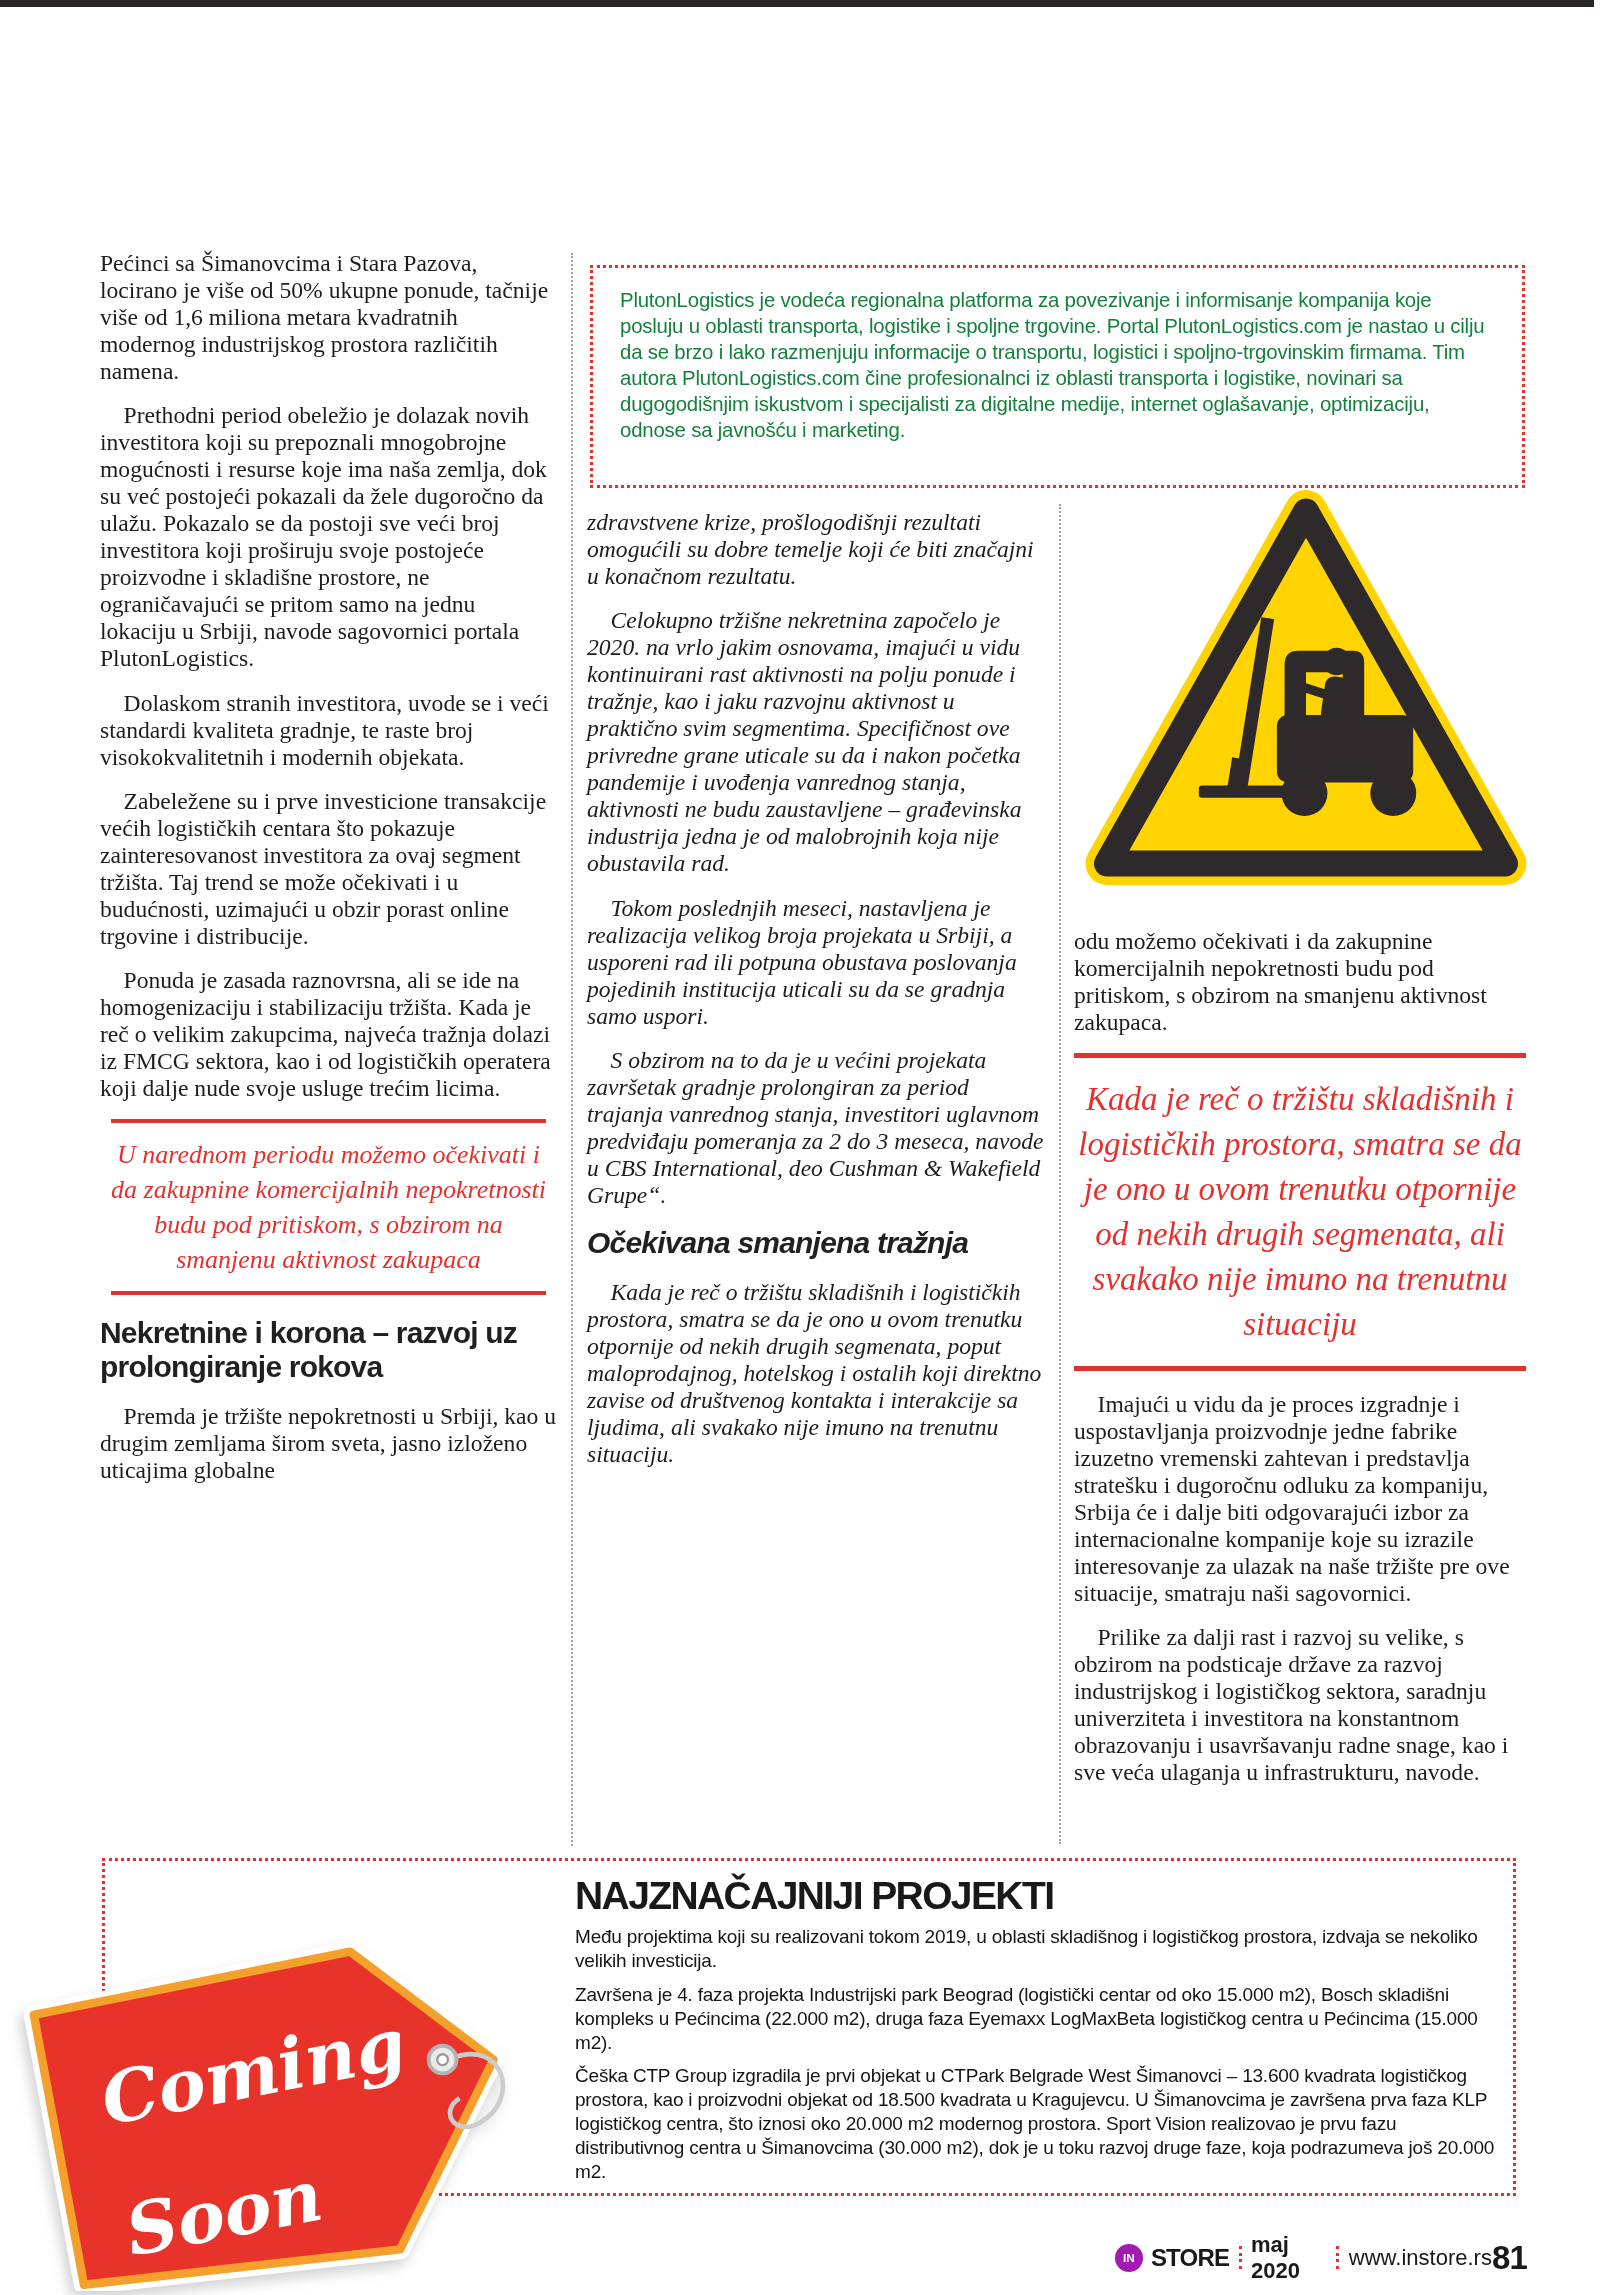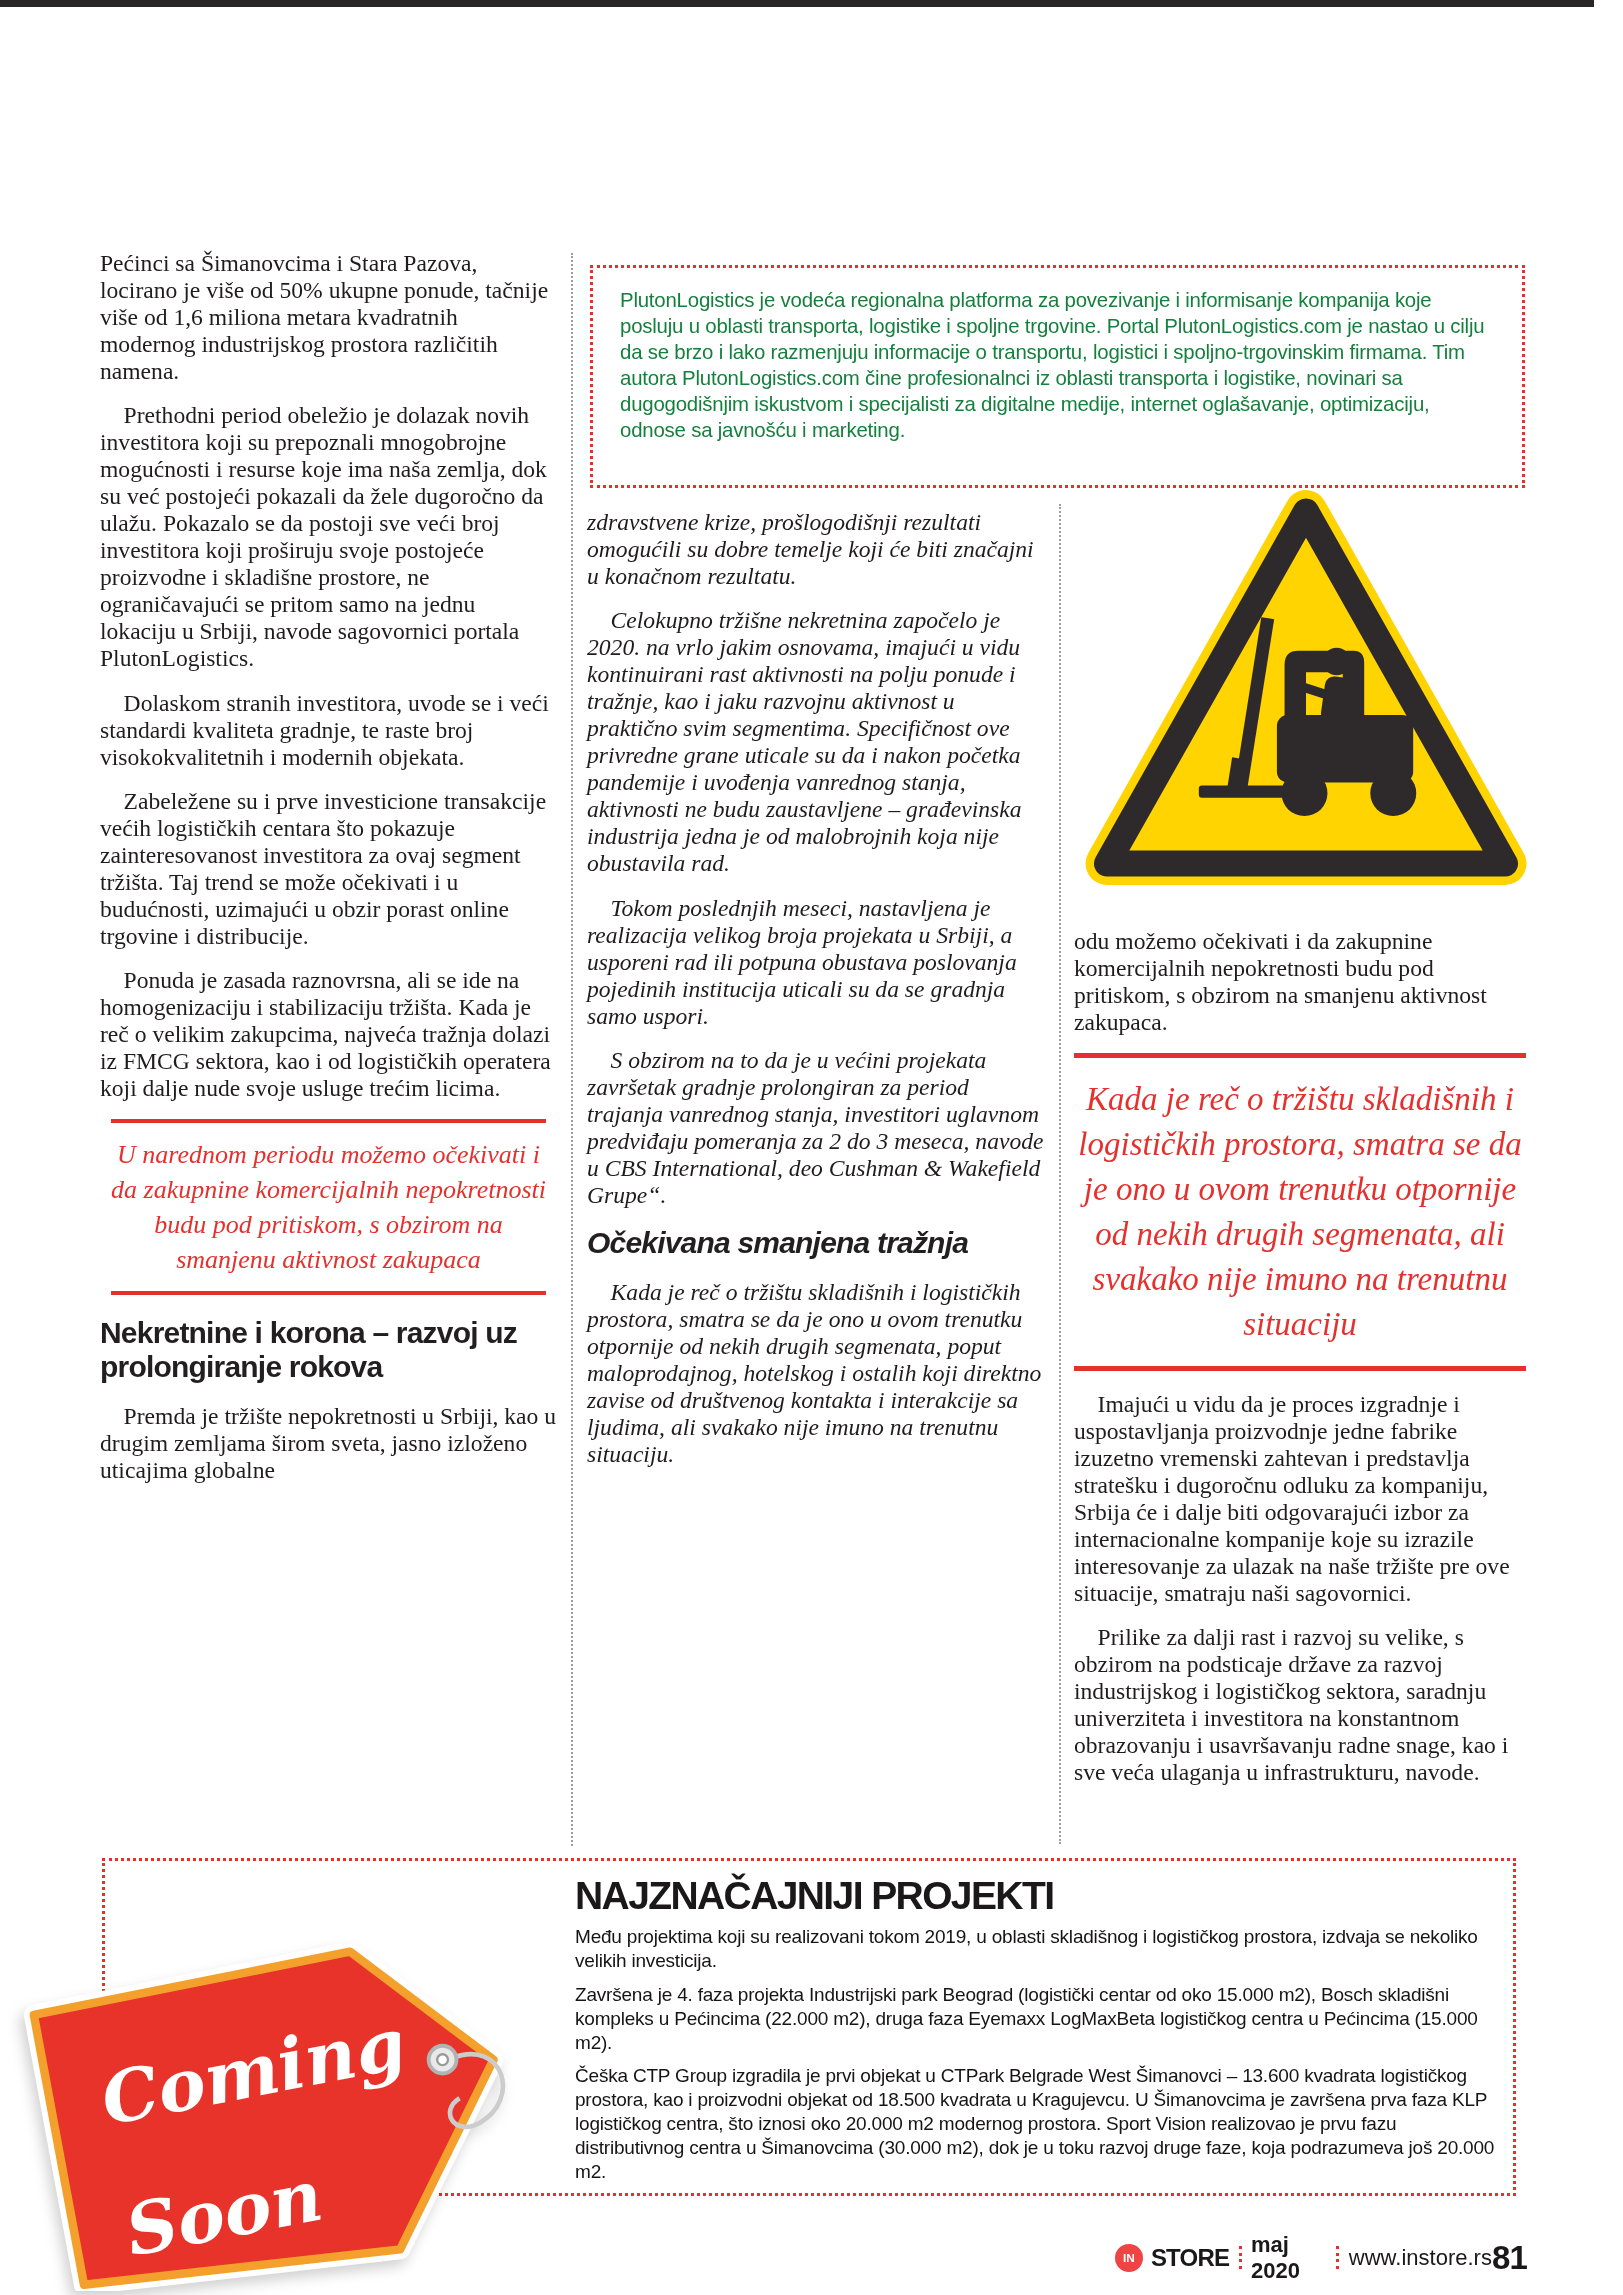--- a/index.html
+++ b/index.html
@@ -72,21 +72,21 @@
   #tagwrap { position:absolute; left:7.9px; top:1944px; width:499px; height:347px;
              filter:drop-shadow(-3.9px 7px 6.3px rgba(0,0,0,0.18)); }
   .tag-text { font-family:"DejaVu Serif", serif; font-style:italic; font-weight:700; fill:#ffffff; }
 
   
   #footer {
     position:absolute; left:1115px; top:2237px; width:412px; height:41px;
     display:flex; align-items:center; font-family:"Liberation Sans", sans-serif; color:#1b1819;
   }
   .logo-circle {
-    width:28px; height:28px; border-radius:50%; background:#ef4444; color:#fff;
+    width:28px; height:28px; border-radius:50%; background:#a21caf; color:#fff;
     display:flex; align-items:center; justify-content:center;
     font-size:11.8px; font-weight:700; letter-spacing:0; flex:0 0 auto;
   }
   .footer-brand { font-size:24px; font-weight:700; letter-spacing:-0.8px; margin-left:7.9px; }
   .footer-dotsep { height:23.6px; border-left:3.1px dotted #e4312e; margin:0 9.4px; }
   .footer-issue { font-size:22px; font-weight:700; }
   .footer-site { font-size:22px; font-weight:400; }
   .footer-page { margin-left:auto; font-size:33px; font-weight:700; letter-spacing:-0.8px; }
 </style>
 </head>

